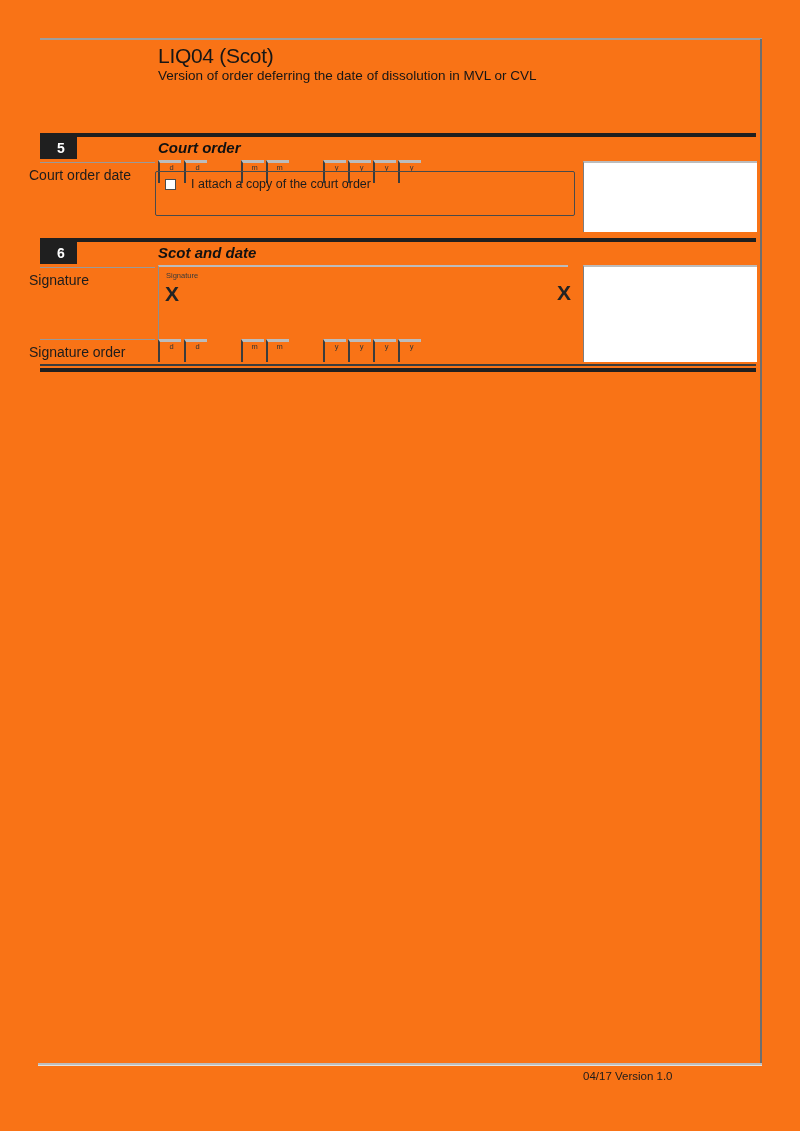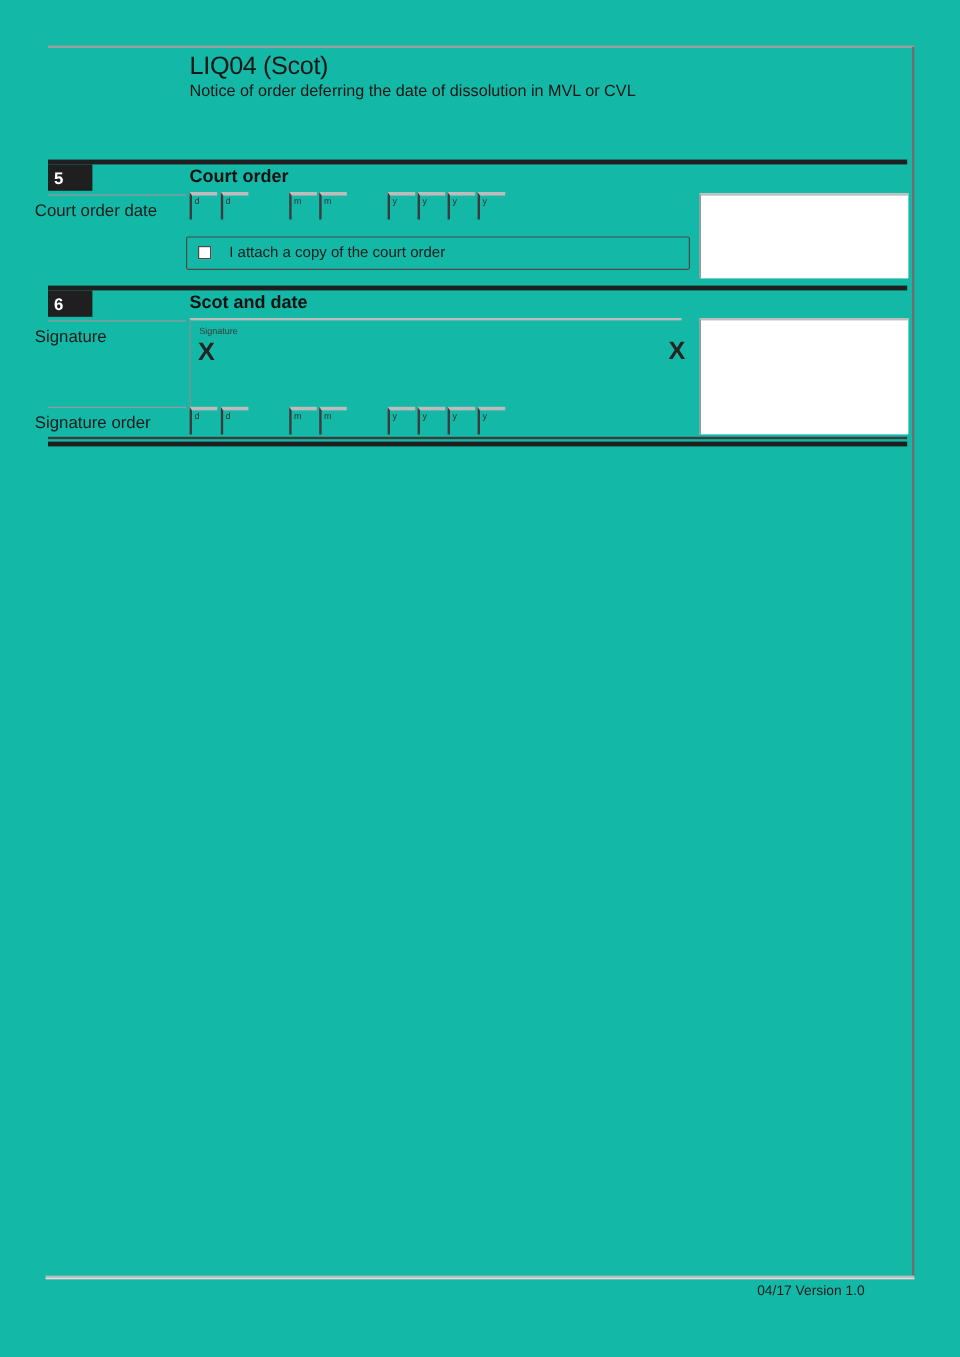--- a/index.html
+++ b/index.html
@@ -1,48 +1,48 @@
 <!DOCTYPE html>
 <html><head>
 <meta charset="utf-8">
 <style>
   html,body{margin:0;padding:0;background:#ffffff;}
   body{font-family:"Liberation Sans","DejaVu Sans",sans-serif;color:#1c1c1c;}
-  .page{position:relative;width:800px;height:1131px;background:#14b8a6;overflow:hidden;}
+  .page{position:relative;width:800px;height:1131px;background:#f97316;overflow:hidden;text-align:center;}
   .abs{position:absolute;}
 
   
   .top-rule{left:40px;top:38px;width:722px;height:2px;background:#9e9e9e;}
   .right-rule{left:760px;top:39px;width:2px;height:1026px;background:#6e6e6e;}
   .bottom-rule{left:38px;top:1063px;width:724px;height:2px;background:#bdbdbd;border-bottom:1px solid #e3e3e3;}
 
   
   .form-title{left:158px;top:44px;font-size:21px;letter-spacing:-0.3px;color:#161616;}
   .form-subtitle{left:158px;top:68px;font-size:13.5px;color:#161616;}
 
   
   .sec-divider{left:40px;width:716px;height:4px;background:#1f1f1f;}
   .badge{left:40px;width:37px;height:22px;background:#1f1f1f;color:#fff;
          font-size:14px;font-weight:bold;line-height:22px;padding-left:5px;box-sizing:border-box;}
-  .sec-title{left:158px;font-size:15px;font-weight:bold;color:#111;}
+  .sec-title{left:158px;font-size:15px;font-weight:bold;color:#111;font-style:italic;}
 
   
   .label-rule{left:40px;width:115px;height:1px;background:#9a9a9a;}
   .field-label{left:29px;font-size:14px;color:#1c1c1c;}
 
   
   .date-row{left:155px;width:270px;height:24px;}
   .date-cell{position:absolute;top:0;width:23px;height:23px;
              border-top:3px solid #bcbcbc;border-left:2px solid #3c3c3c;box-sizing:border-box;}
   .cell-letter{display:block;font-size:7.5px;color:#333;padding:1px 0 0 2px;line-height:8px;}
   .dc0{left:3px}.dc1{left:29px}.dc2{left:86px}.dc3{left:111px}
   .dc4{left:168px}.dc5{left:193px}.dc6{left:218px}.dc7{left:243px}
 
   
-  .attach-box{left:155px;top:197px;width:420px;height:28px;border:1.5px solid #4a4a4a;
+  .attach-box{left:155px;top:171px;width:420px;height:45px;border:1.5px solid #4a4a4a;
               border-radius:2px;box-sizing:border-box;text-decoration:underline;}
   .checkbox{position:absolute;left:9px;top:7px;width:11px;height:11px;border:1.5px solid #4a4a4a;
             box-sizing:border-box;background:#fff;}
   .attach-label{position:absolute;left:35px;top:5px;font-size:12.5px;color:#1c1c1c;}
 
   
   .sig-box{left:158px;top:265px;width:410px;height:75px;
            border-top:2px solid #bcbcbc;border-left:1.5px solid #8e8e8e;box-sizing:border-box;}
   .sig-inner-label{position:absolute;left:7px;top:4px;font-size:7.5px;color:#3a3a3a;}
   .x-mark{font-size:21px;font-weight:600;color:#232323;line-height:21px;}
@@ -53,33 +53,33 @@
   .official-box{left:583px;width:174px;border-top:2px solid #bcbcbc;border-left:1.5px solid #7d7d7d;
                 box-sizing:border-box;background:#fff;}
   .ob-5{top:161px;height:71px;}
   .ob-6{top:265px;height:97px;}
 
   
   .end-thin{left:40px;top:364px;width:716px;height:1.5px;background:#3c3c3c;}
   .end-thick{left:40px;top:368px;width:716px;height:4px;background:#1f1f1f;}
 
   
-  .footer-text{left:583px;top:1070px;font-size:11.5px;color:#1c1c1c;margin-left:48px;}
+  .footer-text{left:583px;top:1070px;font-size:11.5px;color:#1c1c1c;}
 </style>
 </head>
 <body>
 
 <div class="page">
 
   <div class="abs top-rule"></div>
   <div class="abs right-rule"></div>
   <div class="abs bottom-rule"></div>
 
   <div class="abs form-title">LIQ04 (Scot)</div>
-  <div class="abs form-subtitle">Notice of order deferring the date of dissolution in MVL or CVL</div>
+  <div class="abs form-subtitle">Version of order deferring the date of dissolution in MVL or CVL</div>
 
   <div class="abs sec-divider" style="top:133px"></div>
   <div class="abs badge" style="top:137px">5</div>
   <div class="abs sec-title" style="top:139px">Court order</div>
 
   <div class="abs label-rule" style="top:162px"></div>
   <div class="abs field-label" style="top:167px">Court order date</div>
 
   <div class="abs date-row" style="top:160px">
     <div class="date-cell dc0">

